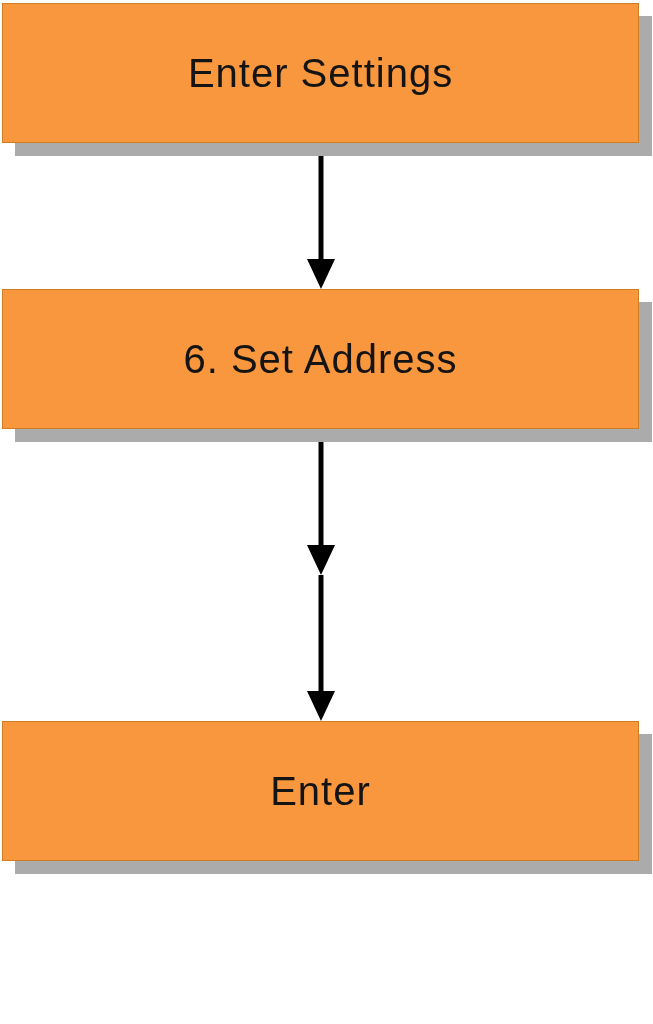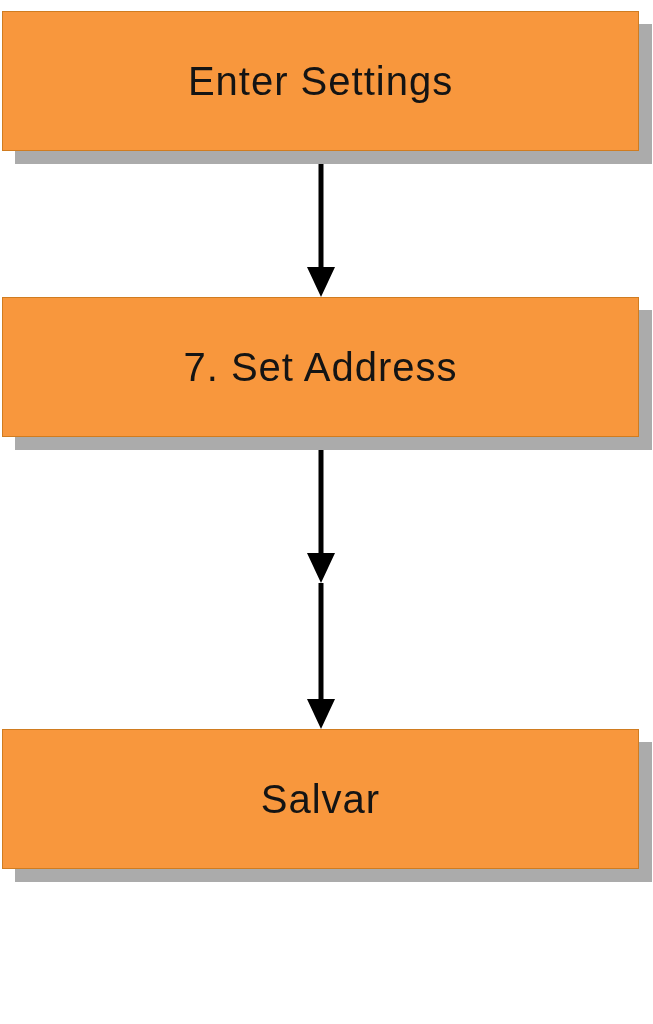--- a/index.html
+++ b/index.html
@@ -8,21 +8,21 @@
     background: #ffffff;
     width: 653px;
     height: 1024px;
     overflow: hidden;
     font-family: "Liberation Sans", sans-serif;
   }
   .flowchart {
     position: relative;
     width: 653px;
     height: 1024px;
-    padding-top: 11px;
+    padding-top: 3px;
     box-sizing: border-box;
     display: flex;
     flex-direction: column;
     align-items: flex-start;
   }
   .node {
     position: relative;
     width: 637px;
     height: 140px;
     margin-left: 2px;
@@ -67,35 +67,35 @@
   </div>
 
   <div class="arrow-wrap">
     <svg viewBox="0 0 34 146" aria-hidden="true">
       <line x1="17" y1="0" x2="17" y2="119" stroke="currentColor" stroke-width="5"></line>
       <polygon points="3,116 31,116 17,146" fill="currentColor"></polygon>
     </svg>
   </div>
 
   <div class="node">
-    <span class="node-label">7. Set Address</span>
+    <span class="node-label">6. Set Address</span>
   </div>
 
   <div class="arrow-wrap">
     <svg viewBox="0 0 34 146" aria-hidden="true">
       <line x1="17" y1="0" x2="17" y2="119" stroke="currentColor" stroke-width="5"></line>
       <polygon points="3,116 31,116 17,146" fill="currentColor"></polygon>
     </svg>
   </div>
 
 
   <div class="arrow-wrap">
     <svg viewBox="0 0 34 146" aria-hidden="true">
       <line x1="17" y1="0" x2="17" y2="119" stroke="currentColor" stroke-width="5"></line>
       <polygon points="3,116 31,116 17,146" fill="currentColor"></polygon>
     </svg>
   </div>
 
   <div class="node">
-    <span class="node-label">Salvar</span>
+    <span class="node-label">Enter</span>
   </div>
 
 </div>
 
 </body></html>

